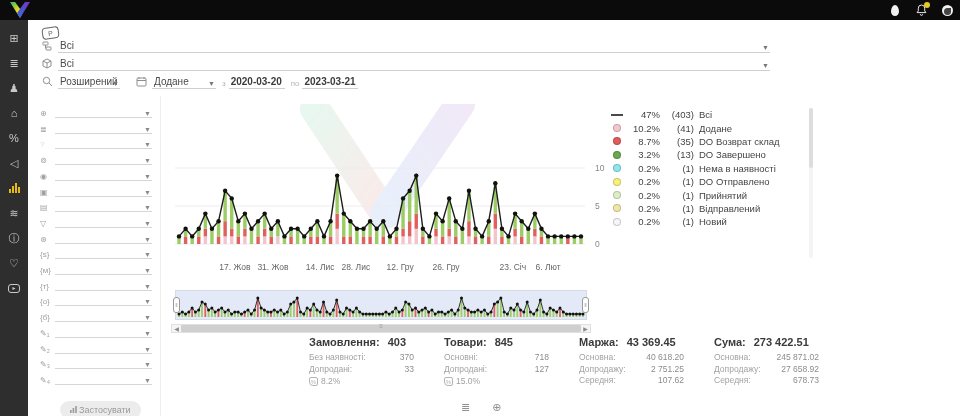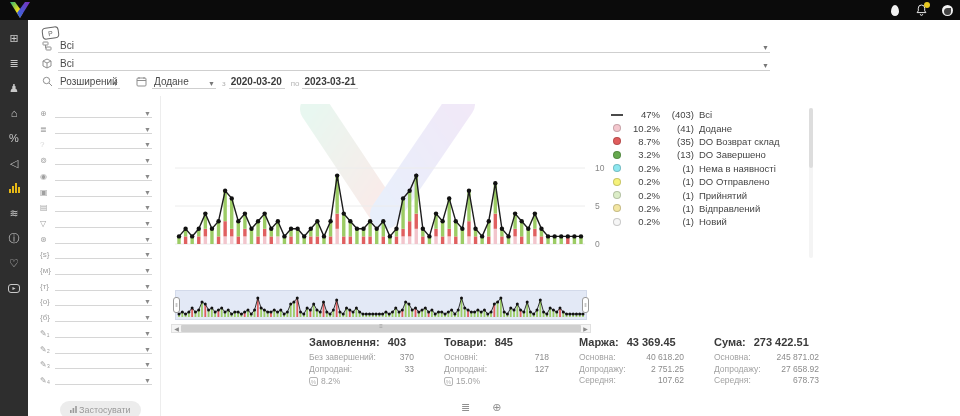--- a/index.html
+++ b/index.html
@@ -524,20 +524,30 @@
           <circle cx="353.27868852459017" cy="124.8" r="2.2" fill="#111111"></circle>
           <circle cx="359.86885245901635" cy="109.6" r="2.2" fill="#111111"></circle>
           <circle cx="366.4590163934426" cy="124.8" r="2.2" fill="#111111"></circle>
           <circle cx="373.04918032786884" cy="132.4" r="2.2" fill="#111111"></circle>
           <circle cx="379.6393442622951" cy="132.4" r="2.2" fill="#111111"></circle>
           <circle cx="386.2295081967213" cy="132.4" r="2.2" fill="#111111"></circle>
           <circle cx="392.8196721311475" cy="132.4" r="2.2" fill="#111111"></circle>
           <circle cx="399.40983606557376" cy="132.4" r="2.2" fill="#111111"></circle>
           <circle cx="406" cy="132.4" r="2.2" fill="#111111"></circle>
         </svg></div>
+    <div class="xlabels" id="xlabels">
+        <span style="left: 59.86px;">17. Жов</span>
+        <span style="left: 97.99px;">31. Жов</span>
+        <span style="left: 145.14px;">14. Лис</span>
+        <span style="left: 180.81px;">28. Лис</span>
+        <span style="left: 225.09px;">12. Гру</span>
+        <span style="left: 271.01px;">26. Гру</span>
+        <span style="left: 337.84px;">23. Січ</span>
+        <span style="left: 373.1px;">6. Лют</span>
+      </div>
 
     <div class="legend" id="legend">
         <div class="lg-row">
           <span class="lg-mark">
             <span class="lg-line"></span>
           </span>
           <span class="lg-pct">47%</span>
           <span class="lg-cnt">(403)</span>
           <span class="lg-label">Всі</span>
         </div>
@@ -870,21 +880,21 @@
       <span class="hs-arrow">▶</span>
     </div>
 
     <div class="stats" id="stats">
         <div class="scol">
           <div class="t">
             <span>Замовлення:</span>
             <span>403</span>
           </div>
           <div class="srow">
-            <span>Без завершений:</span>
+            <span>Без наявності:</span>
             <span class="v">370</span>
           </div>
           <div class="srow">
             <span>Допродані:</span>
             <span class="v">33</span>
           </div>
           <div class="badge-row">
             <span class="pct-badge">%</span>
             <span>8.2%</span>
           </div>

